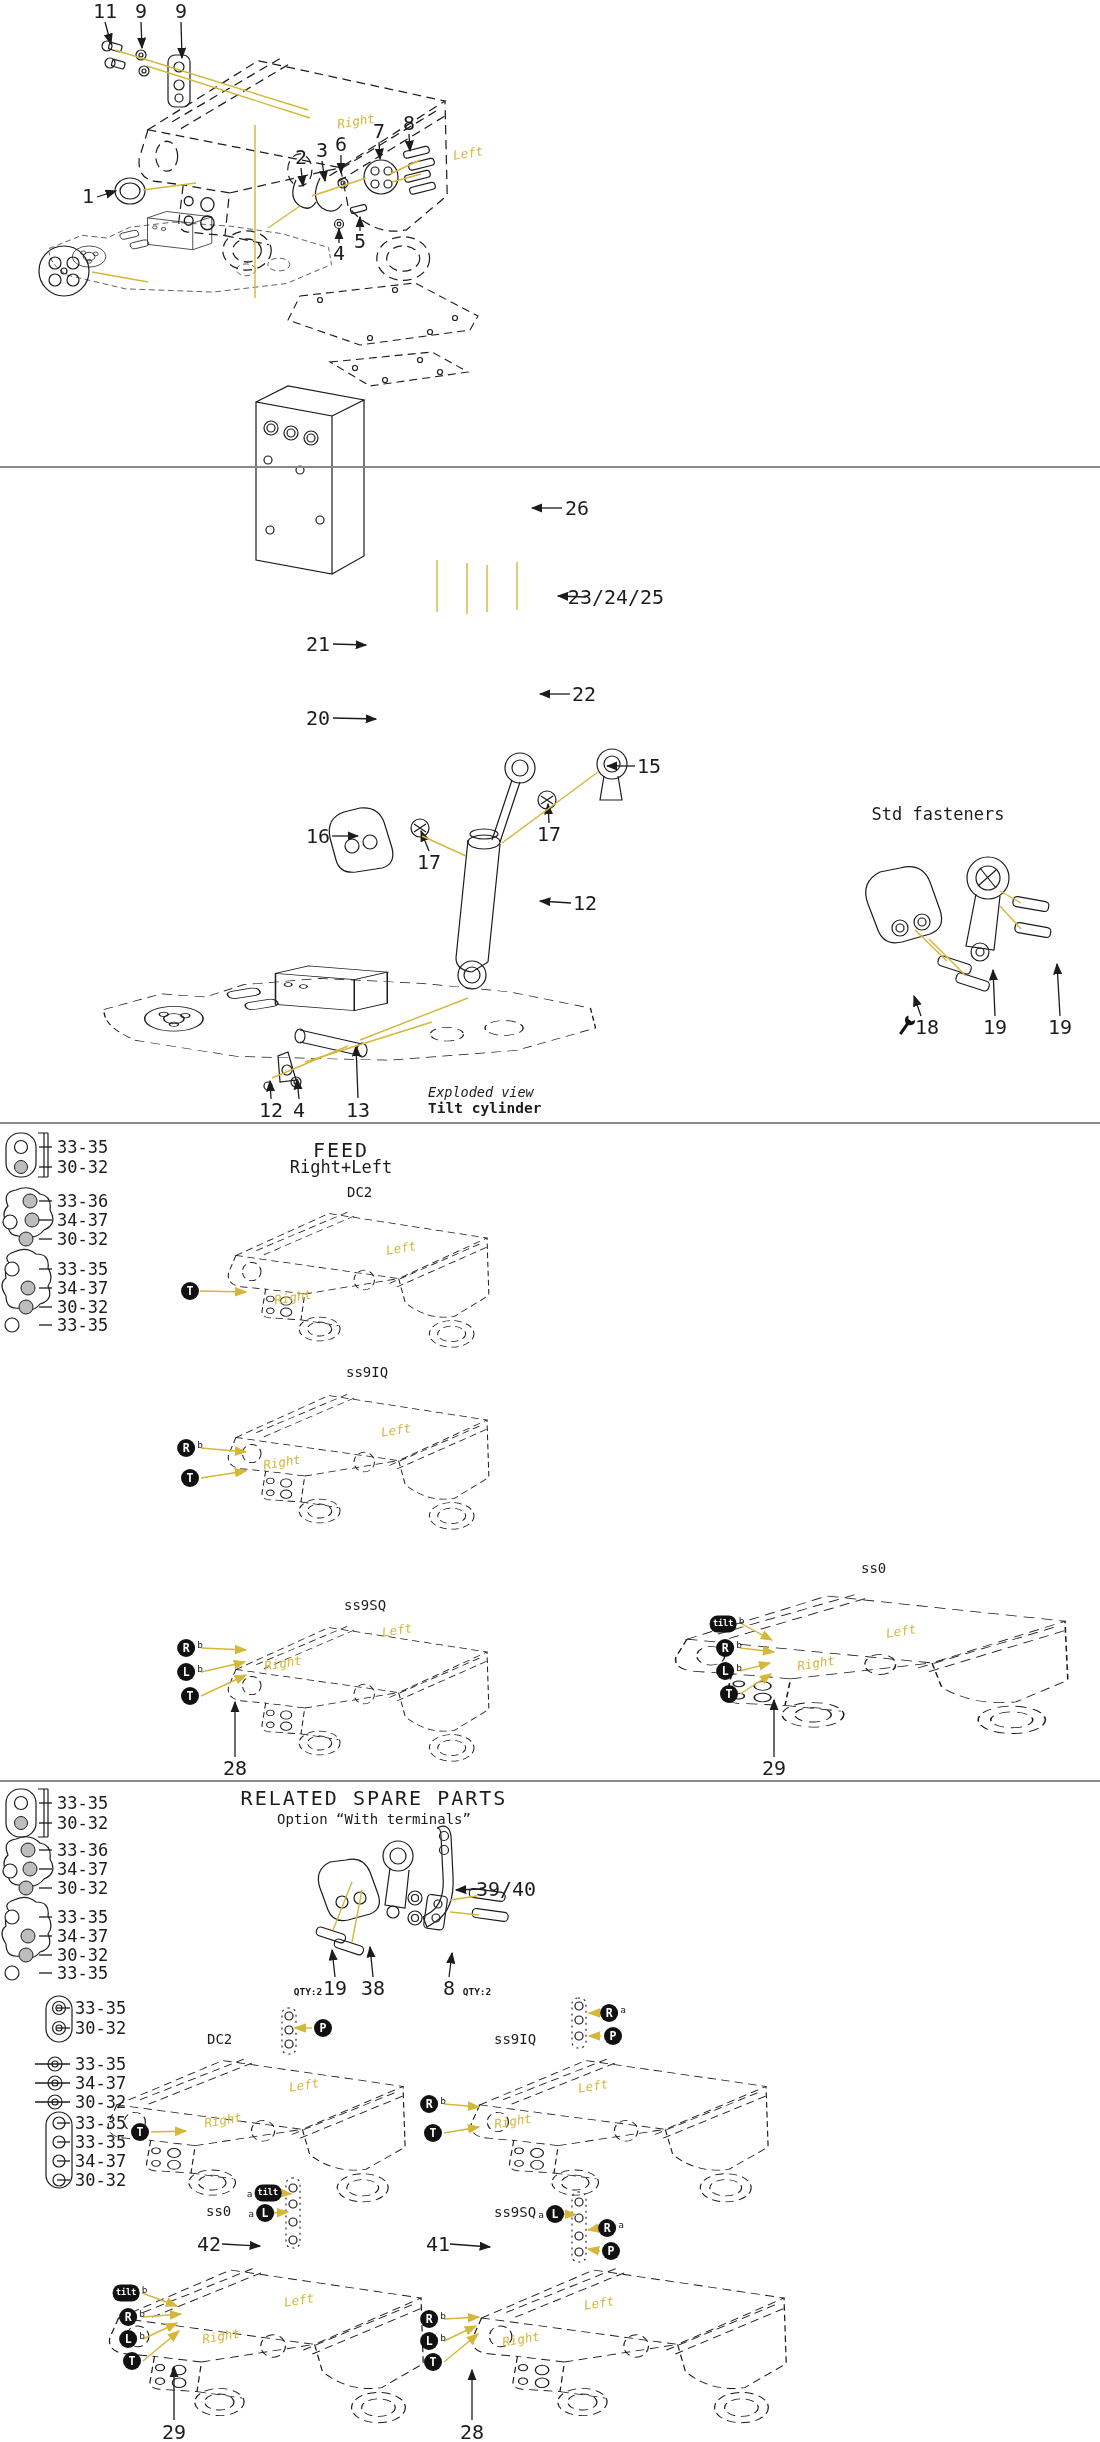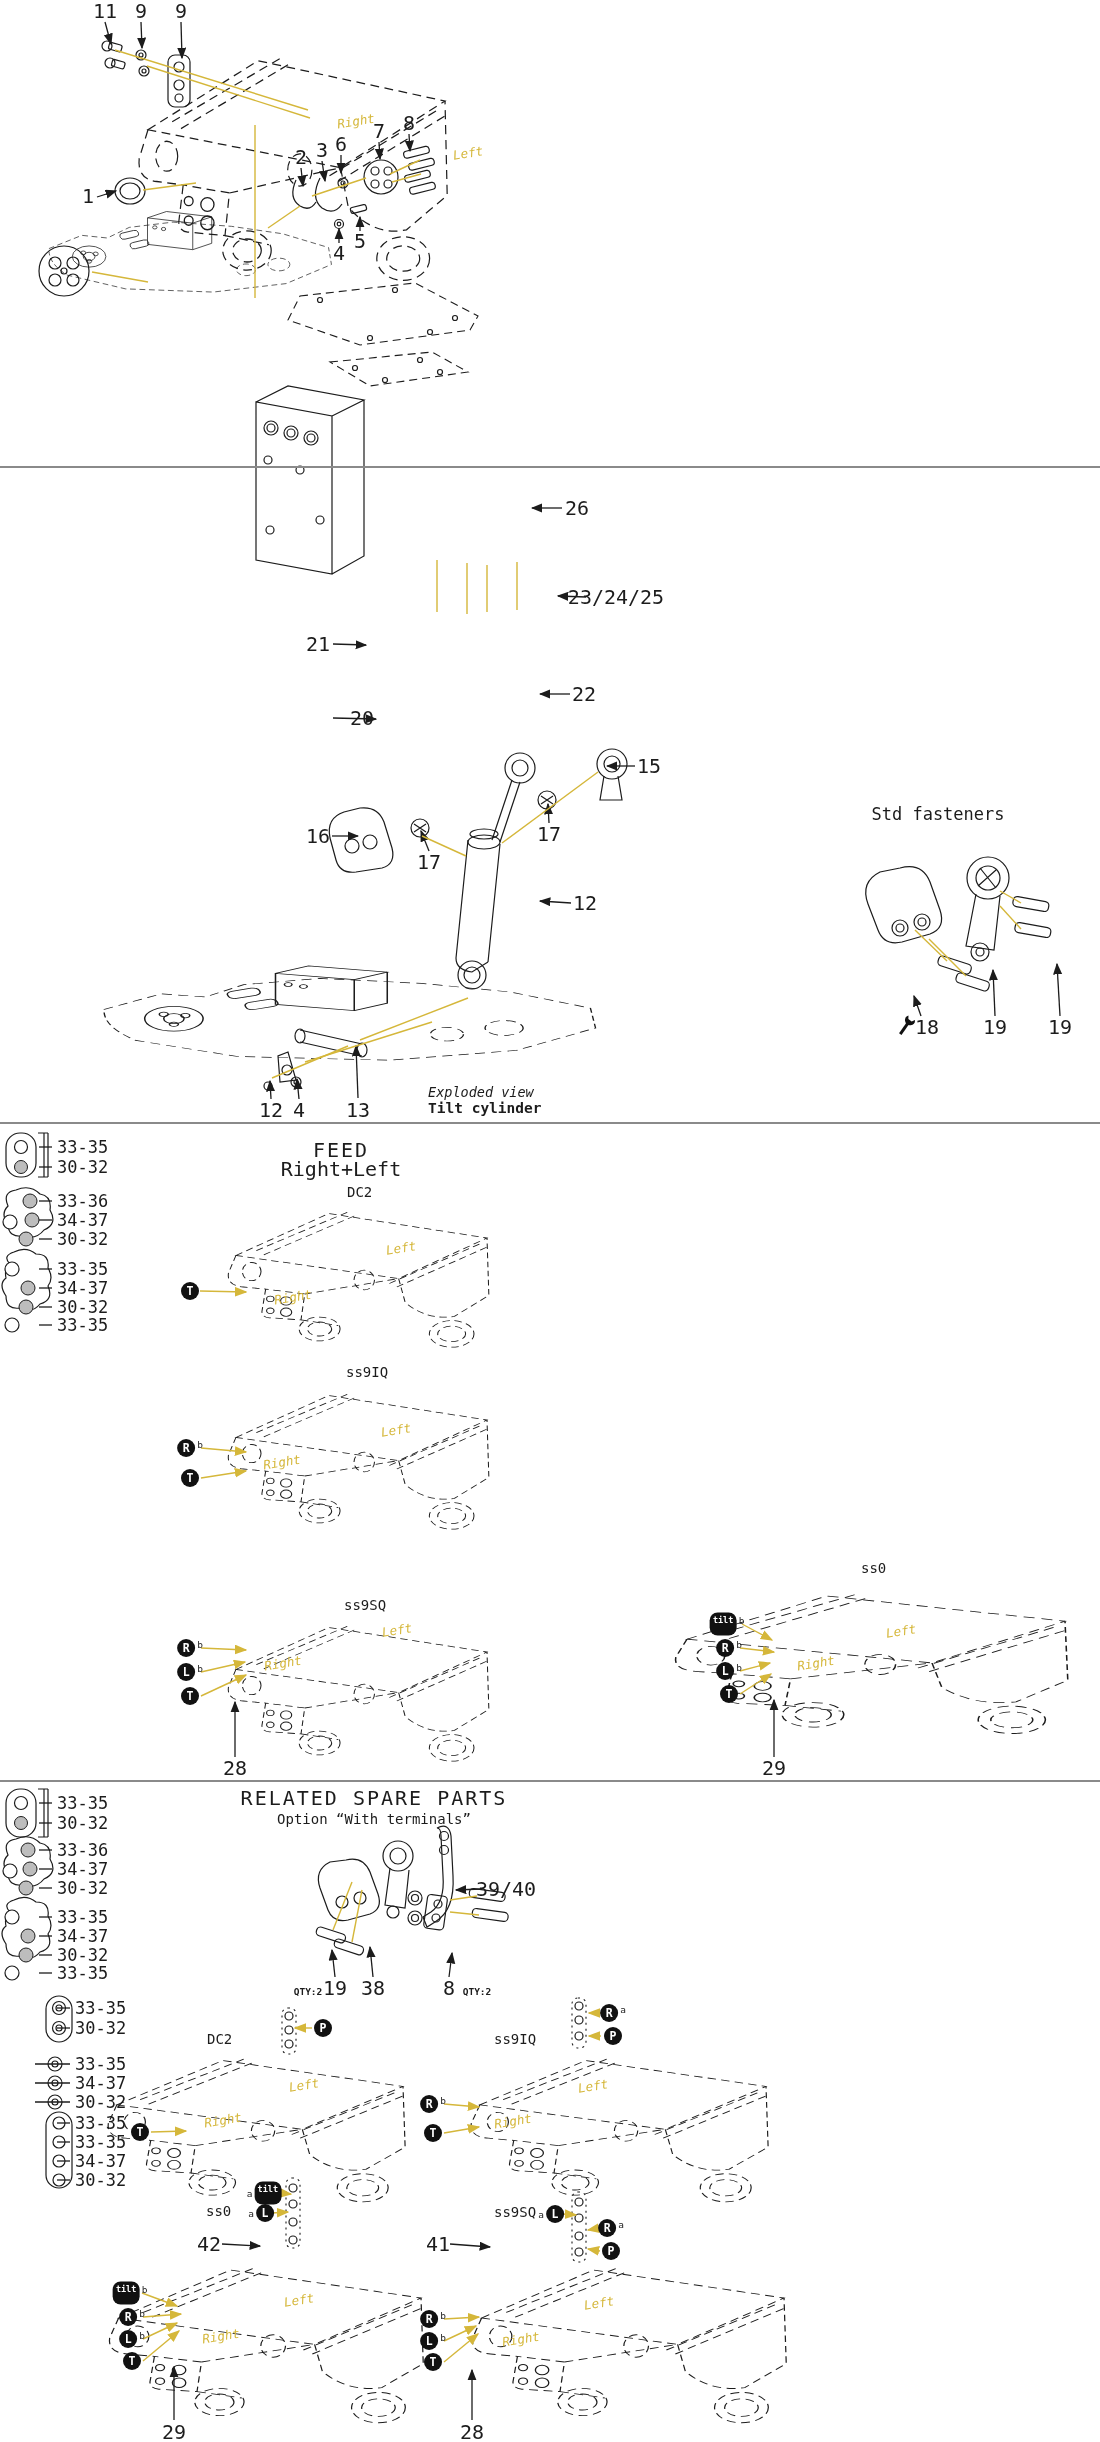--- a/index.html
+++ b/index.html
@@ -16,26 +16,26 @@
   .lbl{position:absolute;transform:translate(-50%,-50%);white-space:nowrap;color:var(--ink);z-index:30;}
   .lbl.la{transform:translate(0,-50%);}
   .num{font-size:20px;}
   .legend{font-size:17px;}
   .variant{font-size:14px;}
   .yellow{font-size:12.5px;font-style:italic;color:var(--yel);transform:translate(-50%,-50%) rotate(-9deg);}
   .small{font-size:9.5px;font-weight:bold;}
   .mkwrap{position:absolute;transform:translate(-50%,-50%);z-index:31;display:flex;align-items:center;}
   .mk{display:inline-block;width:18px;height:18px;border-radius:50%;background:var(--mk);color:#fff;
       font-weight:bold;font-size:11.5px;line-height:18px;text-align:center;}
-  .mk.tilt{width:27px;height:23px;border-radius:8px;font-size:8.5px;line-height:15px;}
+  .mk.tilt{width:27px;height:17px;border-radius:8px;font-size:8.5px;line-height:15px;}
   .mksup{font-size:9.5px;color:var(--ink);margin-left:2px;transform:translateY(-4px);}
   .mkpre{font-size:9.5px;color:var(--ink);margin-right:2px;}
   #hdrs div{position:absolute;z-index:30;}
   #h-feed{left:341px;top:1138px;transform:translateX(-50%);font-size:20px;letter-spacing:2px;}
-  #h-feedsub{left:341px;top:1157px;transform:translateX(-50%);font-size:20px;}
+  #h-feedsub{left:341px;top:1157px;transform:translateX(-50%);font-size:17px;}
   #h-rel{left:374px;top:1786px;transform:translateX(-50%);font-size:20px;letter-spacing:2px;}
   #h-relsub{left:374px;top:1811px;transform:translateX(-50%);font-size:14px;}
   #h-std{left:938px;top:804px;transform:translateX(-50%);font-size:17px;}
   #h-expl{left:428px;top:1084px;font-size:13.5px;font-style:italic;}
   #h-tilt{left:428px;top:1100px;font-size:14.5px;font-weight:bold;}
 </style>
 </head>
 <body>
 
 <div id="page">
@@ -483,21 +483,21 @@
       <div class="lbl num" style="left: 379px; top: 131px;">7</div>
       <div class="lbl num" style="left: 409px; top: 123px;">8</div>
       <div class="lbl num" style="left: 339px; top: 253px;">4</div>
       <div class="lbl num" style="left: 360px; top: 241px;">5</div>
       <div class="lbl yellow" style="left: 356px; top: 121px;">Right</div>
       <div class="lbl yellow" style="left: 468px; top: 153px;">Left</div>
       <div class="lbl num" style="left: 577px; top: 508px;">26</div>
       <div class="lbl num" style="left: 616px; top: 597px;">23/24/25</div>
       <div class="lbl num" style="left: 318px; top: 644px;">21</div>
       <div class="lbl num" style="left: 584px; top: 694px;">22</div>
-      <div class="lbl num" style="left: 318px; top: 718px; margin-left: 44px;">20</div>
+      <div class="lbl num" style="left: 318px; top: 718px;">20</div>
       <div class="lbl num" style="left: 649px; top: 766px;">15</div>
       <div class="lbl num" style="left: 318px; top: 836px;">16</div>
       <div class="lbl num" style="left: 429px; top: 862px;">17</div>
       <div class="lbl num" style="left: 549px; top: 834px;">17</div>
       <div class="lbl num" style="left: 585px; top: 903px;">12</div>
       <div class="lbl num" style="left: 271px; top: 1110px;">12</div>
       <div class="lbl num" style="left: 299px; top: 1110px;">4</div>
       <div class="lbl num" style="left: 358px; top: 1110px;">13</div>
       <div class="lbl num" style="left: 927px; top: 1027px;">18</div>
       <div class="lbl num" style="left: 995px; top: 1027px;">19</div>

